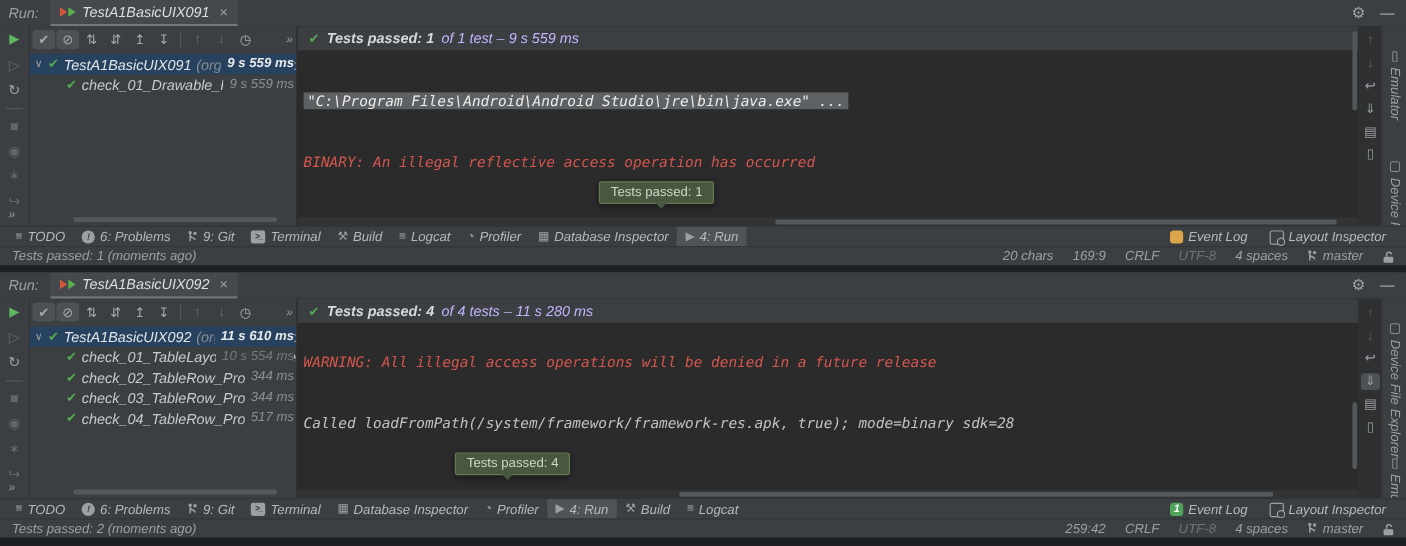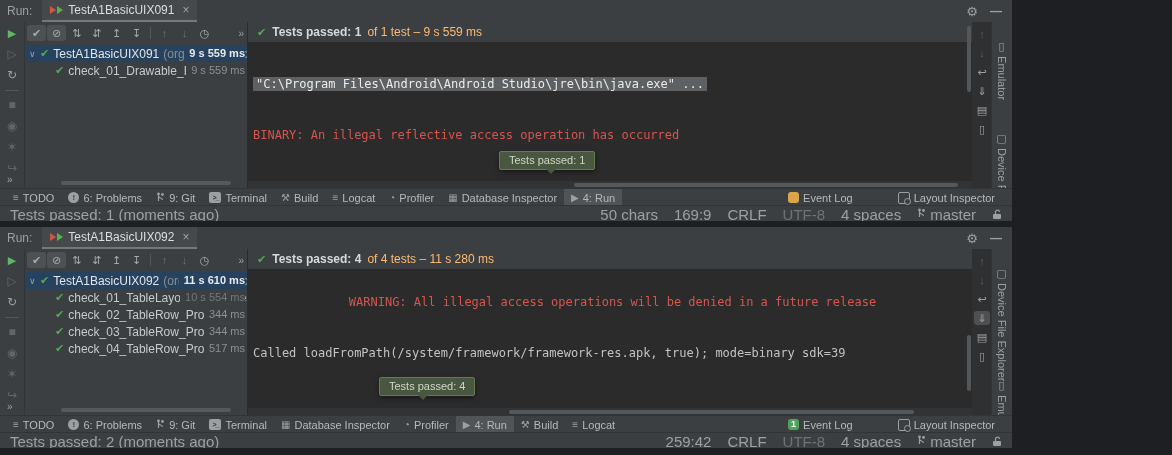--- a/index.html
+++ b/index.html
@@ -1,18 +1,18 @@
 <!DOCTYPE html>
 <html><head>
 <meta charset="utf-8">
 <style>
   html,body{margin:0;padding:0;background:#1e1f22;}
   body{font-family:"Liberation Sans","DejaVu Sans",sans-serif;}
   .wrap{position:relative;width:1172px;height:455px;overflow:hidden;background:#1e1f22;}
-  .panel{position:absolute;left:0;width:1012px;background:#3c3f41;overflow:hidden;}
+  .panel{position:absolute;left:0;width:1172px;background:#3c3f41;overflow:hidden;font-style:italic;}
   .p1{top:0;height:227px;}
   .p2{top:227px;height:228px;}
 
   
   .hdr{position:absolute;top:0;left:0;right:0;height:22px;background:#3c3f41;display:flex;align-items:center;}
   .run-label{color:#9da0a3;font-size:12px;margin:0 10px 0 7px;}
   .tab{display:flex;align-items:center;gap:5px;height:20px;padding:0 8px;background:#45494b;border-bottom:2px solid #747879;color:#dcdee0;font-size:12px;cursor:default;}
   .tab-ic{display:inline-flex;align-items:center;gap:1px;}
   .tri{width:0;height:0;border-top:4px solid transparent;border-bottom:4px solid transparent;}
   .tri.red{border-left:6px solid #d3563e;}
@@ -48,23 +48,23 @@
   .ttime{position:absolute;right:2px;top:0;height:17px;line-height:17px;font-size:11px;color:#8c9093;background:#3c3f41;padding-left:5px;}
   .trow.sel .ttime{color:#e7e9eb;background:#26425f;font-weight:bold;}
   .ttime.dim2{color:#74787b;}
   .hthumb{position:absolute;height:4px;border-radius:2px;background:#56595b;}
   .tests .hthumb{left:36px;width:170px;bottom:3px;}
 
   .console{position:absolute;left:248px;top:0;right:40px;bottom:0;background:#2b2b2b;}
   .csummary{height:20px;background:#3c3f41;display:flex;align-items:center;gap:6px;padding-left:9px;font-size:12px;}
   .sum-check{color:#55a757;font-size:11px;}
   .sum-strong{color:#d6d9db;font-weight:bold;}
-  .sum-rest{color:#fdba74;}
+  .sum-rest{color:#c4b5fd;}
   .clines{position:absolute;top:20px;left:0;right:0;bottom:8px;overflow:hidden;font-family:"DejaVu Sans Mono","Liberation Mono",monospace;font-size:12px;line-height:17px;color:#c2c2c2;padding-left:5px;white-space:pre;}
-  .clines.clip .cl:first-child{margin-top:-9px;text-align:center;}
+  .clines.clip .cl:first-child{margin-top:-9px;}
   .cl{height:17px;}
   .cl.err{color:#d5564f;}
   .selband{background:#5d6163;color:#ebebeb;padding:0 3px;}
   .htrack{position:absolute;bottom:0;height:7px;left:0;right:0;background:#313335;}
   .console .hthumb{bottom:1px;}
   .ch-a{left:45%;width:53%;}
   .ch-b{left:36%;width:56%;}
   .vthumb{position:absolute;right:1px;width:4px;border-radius:2px;background:#53575a;}
   .cv-a{top:4px;height:66px;}
   .cv-b{top:86px;height:56px;}
@@ -79,28 +79,28 @@
   .vl2{position:absolute;top:110px;left:4px;}
   .p2 .vl2{top:130px;}
 
   
   .bbar{position:absolute;left:0;right:0;top:188px;height:17px;background:#3c3f41;border-top:1px solid #323537;display:flex;align-items:center;font-size:11px;color:#b6b9bb;padding-left:6px;}
   .bb-item{display:flex;align-items:center;gap:4px;padding:0 7px;height:17px;cursor:default;}
   .bb-item.sel{background:#505456;}
   .bbi{font-size:10px;color:#9da0a3;line-height:10px;}
   .circ{width:11px;height:11px;border-radius:50%;background:#9da0a3;color:#3c3f41;font-size:8px;font-weight:bold;text-align:center;line-height:11px;}
   .sqic{width:12px;height:11px;border-radius:2px;background:#9da0a3;color:#33363a;font-size:7px;font-weight:bold;text-align:center;line-height:11px;letter-spacing:-1px;}
-  .bb-right{margin-left:auto;display:flex;gap:31px;margin-right:10px;align-items:flex-end;}
+  .bb-right{margin-left:auto;display:flex;gap:4px;margin-right:10px;align-items:flex-end;}
   .badge{width:11px;height:11px;border-radius:3px;display:inline-block;font-size:9px;line-height:11px;text-align:center;color:#fff;font-weight:bold;}
   .badge.orange{background:#dba54a;}
   .badge.green{background:#4fa35a;}
   .li-icon{width:10px;height:10px;border:1px solid #9da0a3;border-radius:2px;position:relative;display:inline-block;}
   .li-icon:after{content:"";position:absolute;right:-2px;bottom:-2px;width:5px;height:5px;border:1px solid #9da0a3;border-radius:50%;background:#3c3f41;}
 
-  .sbar{position:absolute;left:0;right:0;top:205px;height:16px;background:#3c3f41;border-top:1px solid #323537;display:flex;align-items:center;font-size:15px;color:#9da0a3;padding:0 10px;}
+  .sbar{position:absolute;left:0;right:0;top:205px;height:16px;background:#3c3f41;border-top:1px solid #323537;display:flex;align-items:center;font-size:11px;color:#9da0a3;padding:0 10px;}
   .sb-right{margin-left:auto;display:flex;gap:16px;align-items:center;}
   .sb-it{display:flex;align-items:center;gap:4px;}
   .dim{color:#6f7377;}
   .gap{position:absolute;left:0;right:0;top:221px;bottom:0;background:#1e1f22;}
 
   
   .tooltip{position:absolute;background:#4a5740;border:1px solid #647a4f;color:#cfd6c6;font-size:11px;padding:2px 9px 3px 9px;border-radius:2px;box-shadow:0 2px 5px rgba(0,0,0,.45);z-index:9;white-space:nowrap;}
   .tooltip:after{content:"";position:absolute;bottom:-5px;border-left:5px solid transparent;border-right:5px solid transparent;border-top:5px solid #4a5740;}
   .tt-a{left:499px;top:151px;}
   .tt-a:after{left:46px;}
@@ -259,21 +259,21 @@
         <span class="bb-item">
             <span class="li-icon"></span>
             <span>Layout Inspector</span>
           </span>
       </span>
     </div>
 
     <div class="sbar">
       <span>Tests passed: 1 (moments ago)</span>
       <span class="sb-right">
-        <span class="sb-it">50 chars</span>
+        <span class="sb-it">20 chars</span>
         <span class="sb-it">169:9</span>
         <span class="sb-it">CRLF</span>
         <span class="sb-it dim">UTF-8</span>
         <span class="sb-it">4 spaces</span>
         <span class="sb-it">
             <svg width="9" height="12" viewBox="0 0 9 12">
               <path d="M2.5 3 v6 M2.5 4 c0 3 4 1 4 4" stroke="#9da0a3" stroke-width="1.2" fill="none"></path>
               <circle cx="2.5" cy="2" r="1.4" fill="#9da0a3"></circle>
               <circle cx="6.5" cy="2.5" r="1.4" fill="#9da0a3"></circle>
             </svg>
@@ -366,21 +366,21 @@
       </div>
 
       <div class="console">
         <div class="csummary">
           <span class="sum-check">✔</span>
           <span class="sum-strong">Tests passed: 4</span>
           <span class="sum-rest">of 4 tests – 11 s 280 ms</span>
         </div>
         <div class="clines clip">
           <div class="cl err">WARNING: All illegal access operations will be denied in a future release</div>
-          <div class="cl">Called loadFromPath(/system/framework/framework-res.apk, true); mode=binary sdk=39</div>
+          <div class="cl">Called loadFromPath(/system/framework/framework-res.apk, true); mode=binary sdk=28</div>
           
           
           
           
           
         </div>
         <div class="htrack"></div>
         <span class="hthumb ch-b"></span>
         <span class="vthumb cv-b"></span>
       </div>

